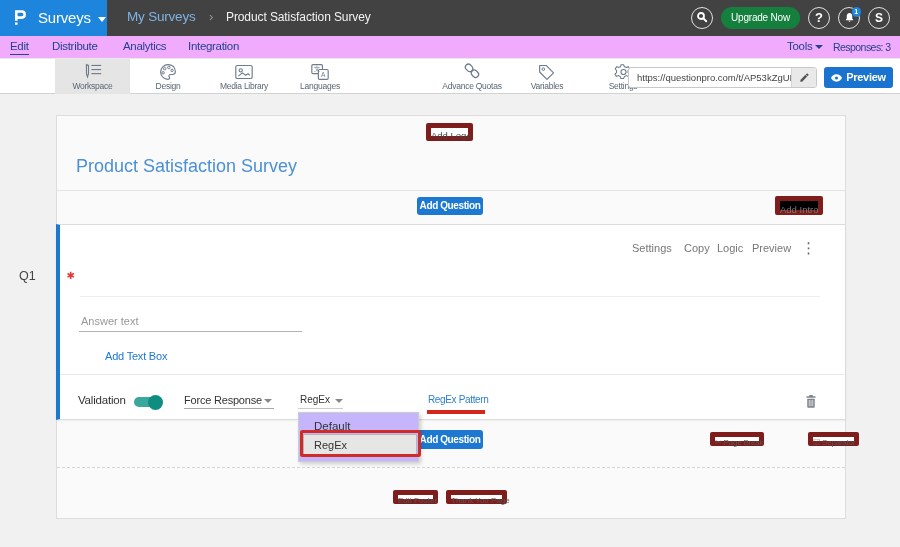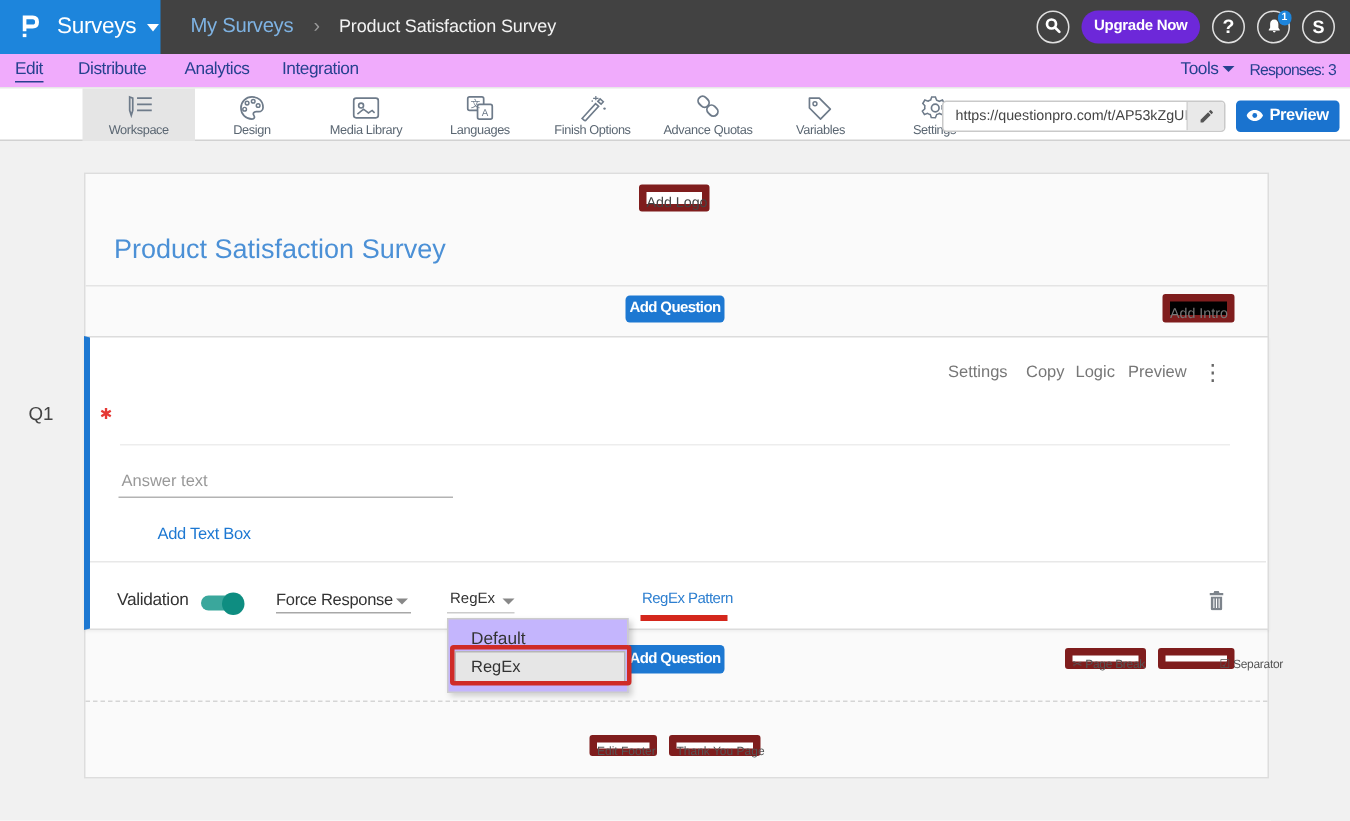--- a/index.html
+++ b/index.html
@@ -9,21 +9,21 @@
   
   .topbar { position:absolute; left:0; top:0; width:900px; height:36px; background:#424242; }
   .logobox { position:absolute; left:0; top:0; width:107px; height:36px; background:#1d85dc; }
   .logobox svg { position:absolute; left:15px; top:10px; }
   .surveys { position:absolute; left:38px; top:9px; color:#fff; font-size:15px; letter-spacing:-0.2px; }
   .caret-w { display:inline-block; width:0; height:0; border-left:4.5px solid transparent; border-right:4.5px solid transparent; border-top:5px solid #fff; margin-left:7px; margin-bottom:1px; }
   .crumb1 { position:absolute; left:127px; top:9px; color:#7eb2e2; font-size:13.5px; letter-spacing:-0.2px; }
   .crumbsep { position:absolute; left:209px; top:9px; color:#9a9a9a; font-size:13px; }
   .crumb2 { position:absolute; left:226px; top:10px; color:#f2f2f2; font-size:12px; letter-spacing:-0.1px; }
   .circ { position:absolute; top:7px; width:22px; height:22px; border:1.5px solid #e0e0e0; border-radius:50%; color:#fff; text-align:center; }
-  .upgrade { position:absolute; left:721px; top:7px; width:79px; height:22px; background:#6d28d9; border-radius:11px; color:#fff; font-size:10px; font-weight:bold; text-align:center; line-height:22px; letter-spacing:-0.2px; }
+  .upgrade { position:absolute; left:721px; top:7px; width:79px; height:22px; background:#15803d; border-radius:11px; color:#fff; font-size:10px; font-weight:normal; text-align:center; line-height:22px; letter-spacing:-0.2px; }
   .badge { position:absolute; left:851.5px; top:7px; width:9.5px; height:9.5px; background:#1d85dc; border-radius:50%; color:#fff; font-size:7px; line-height:9.5px; text-align:center; font-weight:bold; z-index:2; }
 
   
   .navrow { position:absolute; left:0; top:36px; width:900px; height:22px; background:#f0abfc; }
   .navrow a { position:absolute; top:4px; color:#26418f; font-size:11.5px; letter-spacing:-0.3px; text-decoration:none; white-space:nowrap; }
   .edit-u { border-bottom:1px solid #26418f; padding-bottom:2px; }
 
   
   .toolbar { position:absolute; left:0; top:58px; width:900px; height:36px; background:#fff; border-top:1px solid #e8e8e8; border-bottom:1px solid #d2d2d2; }
   .titem { position:absolute; top:0px; width:76px; height:35px; text-align:center;margin-left:45px; }
@@ -72,21 +72,21 @@
   
   .dd { position:absolute; left:298px; top:412px; width:121px; height:50px; background:#c4b5fd; border:1px solid #ccc; box-shadow:2px 2px 4px rgba(0,0,0,0.18); z-index:5; }
   .dd .it1 { position:absolute; left:0; top:2px; width:100%; height:22px; font-size:11.5px; color:#333; line-height:22px; padding-left:15px; }
   .dd .it2 { position:absolute; left:4px; top:21px; width:114px; height:21.5px; background:#e6e6e6; border:1px solid #b5b5b5; font-size:11px; color:#333; line-height:20px; padding-left:10px; }
   .redframe { position:absolute; left:300px; top:429.5px; width:120.5px; height:27.5px; border:3px solid #cf2b27; border-radius:2.5px; z-index:6; }
   .redline { position:absolute; left:427px; top:410px; width:58px; height:4px; background:#d4271c; z-index:6; }
 
   
   .addq2 { left:417px; top:430px; width:66px; height:19px; line-height:19px; z-index:2; }
   .pgbrk { left:710px; top:432px; width:54px; height:14px; font-size:8px; letter-spacing:-0.2px; line-height:12px; }
-  .sep { left:772px; top:432px; width:51px; height:14px; font-size:8px; letter-spacing:-0.2px; line-height:12px;padding-left:36px; }
+  .sep { left:808px; top:432px; width:51px; height:14px; font-size:8px; letter-spacing:-0.2px; line-height:12px; }
   .dashline { position:absolute; left:57px; top:467px; width:788px; height:0px; border-top:1px dashed #d5d5d5; }
   .editftr { left:393px; top:490px; width:45px; height:14px; font-size:8px; line-height:12px; }
   .typ { left:446px; top:490px; width:61px; height:14px; font-size:8px; line-height:12px; }
 </style>
 </head>
 <body>
 
 <div class="topbar">
   <div class="logobox">
     <svg width="11" height="15" viewBox="0 0 11 14.5">
@@ -155,34 +155,20 @@
     <div class="lbl">Media Library</div>
   </div>
   <div class="titem" style="left:237px;">
     <svg width="20" height="18" viewBox="0 0 24 22">
         <rect x="2" y="2" width="13" height="11" rx="1.5" fill="none" stroke="#6e7b8a" stroke-width="1.4"></rect>
         <rect x="10" y="8" width="12" height="12" rx="1.5" fill="#fff" stroke="#6e7b8a" stroke-width="1.4"></rect>
         <text x="8.5" y="10" font-size="8" fill="#6e7b8a" text-anchor="middle" font-family="Liberation Sans">文</text>
         <text x="16" y="17.5" font-size="8" fill="#6e7b8a" text-anchor="middle" font-family="Liberation Sans">A</text>
       </svg>
     <div class="lbl">Languages</div>
-  </div>
-  <div class="titem" style="left:312px;">
-    <svg width="20" height="18" viewBox="0 0 24 22">
-        <g stroke="#6e7b8a" stroke-width="1.3" fill="none">
-          <path d="M3.5 19.5 L14.5 7.5 l2.5 2.2 L6 21.7 z"></path>
-          <path d="M16.4 5.6 l1.8-2 2.6 2.3 -1.8 2 z"></path>
-        </g>
-        <g fill="#6e7b8a">
-          <path d="M14.2 1.2 h1 v3.4 h-1z M12.5 2.7 h4.4 v1 h-4.4z"></path>
-          <circle cx="21.8" cy="11.5" r="1"></circle>
-          <circle cx="11.8" cy="5.3" r="0.7"></circle>
-        </g>
-      </svg>
-    <div class="lbl">Finish Options</div>
   </div>
   <div class="titem" style="left:389px;">
     <svg width="20" height="18" viewBox="0 0 24 22">
         <g stroke="#6e7b8a" stroke-width="1.5" fill="none">
           <rect x="3.6" y="2.2" width="9.6" height="7.4" rx="3.7" transform="rotate(45 8.4 5.9)"></rect>
           <rect x="10.8" y="9.4" width="9.6" height="7.4" rx="3.7" transform="rotate(45 15.6 13.1)"></rect>
         </g>
       </svg>
     <div class="lbl">Advance Quotas</div>
   </div>

